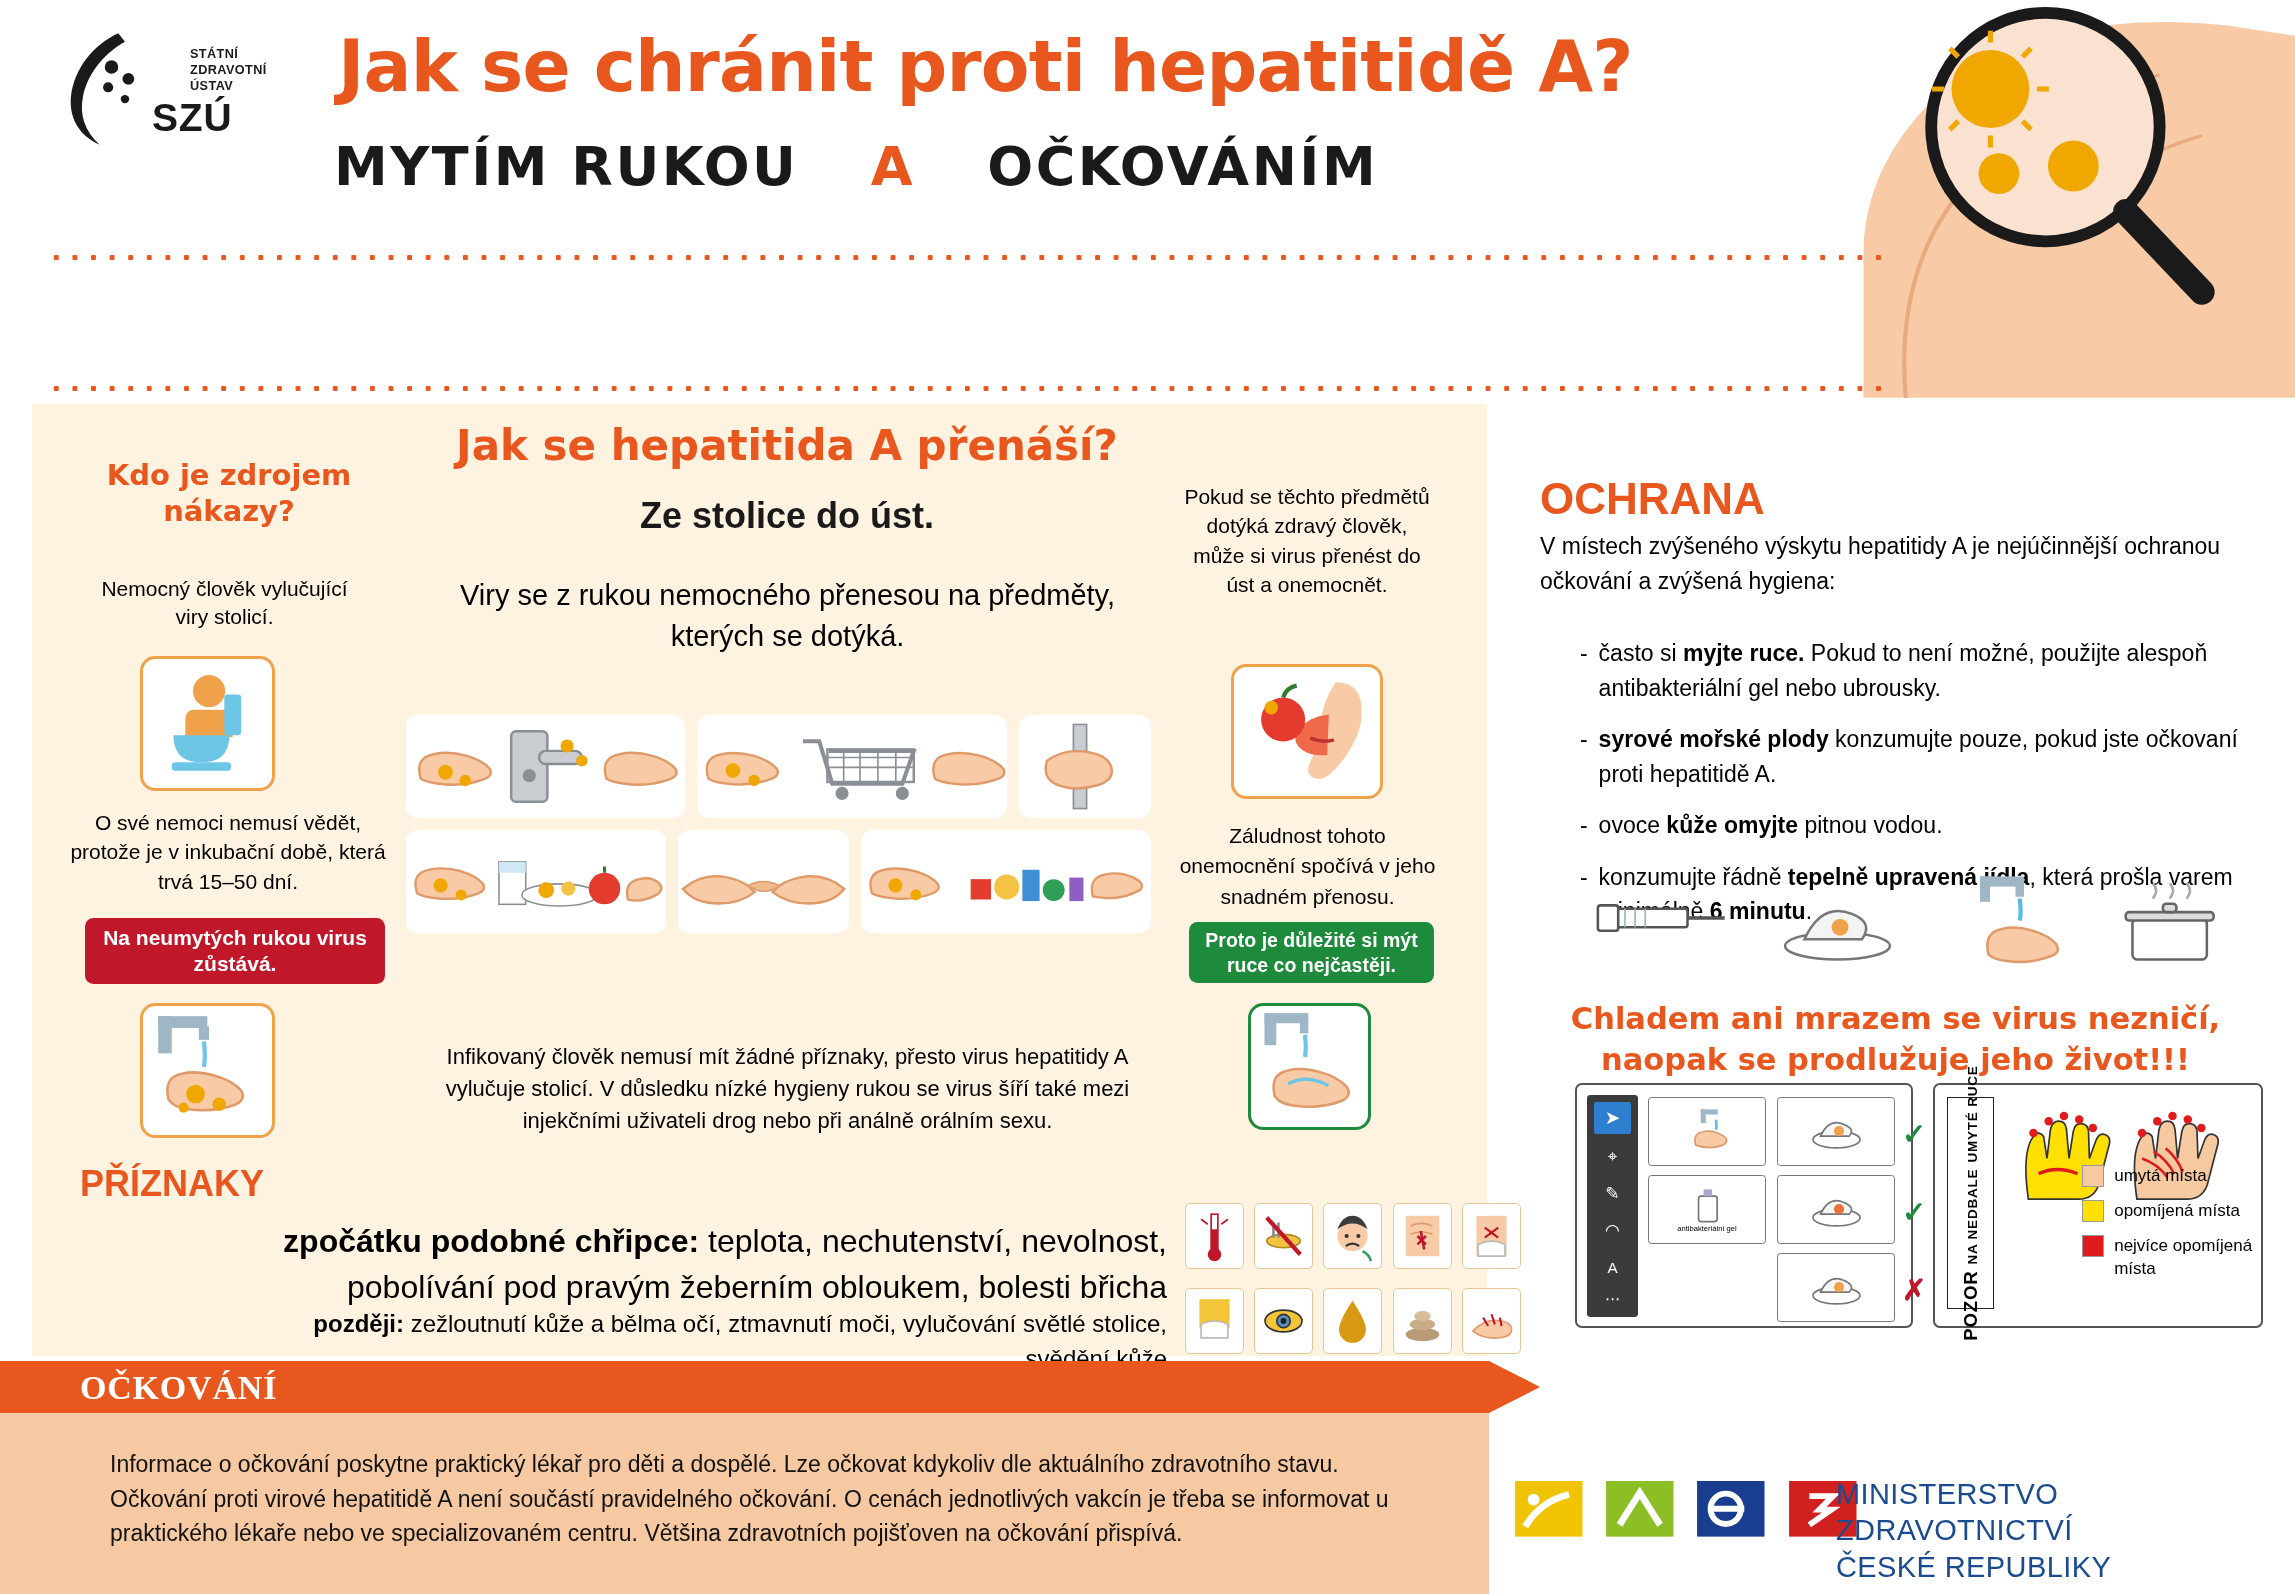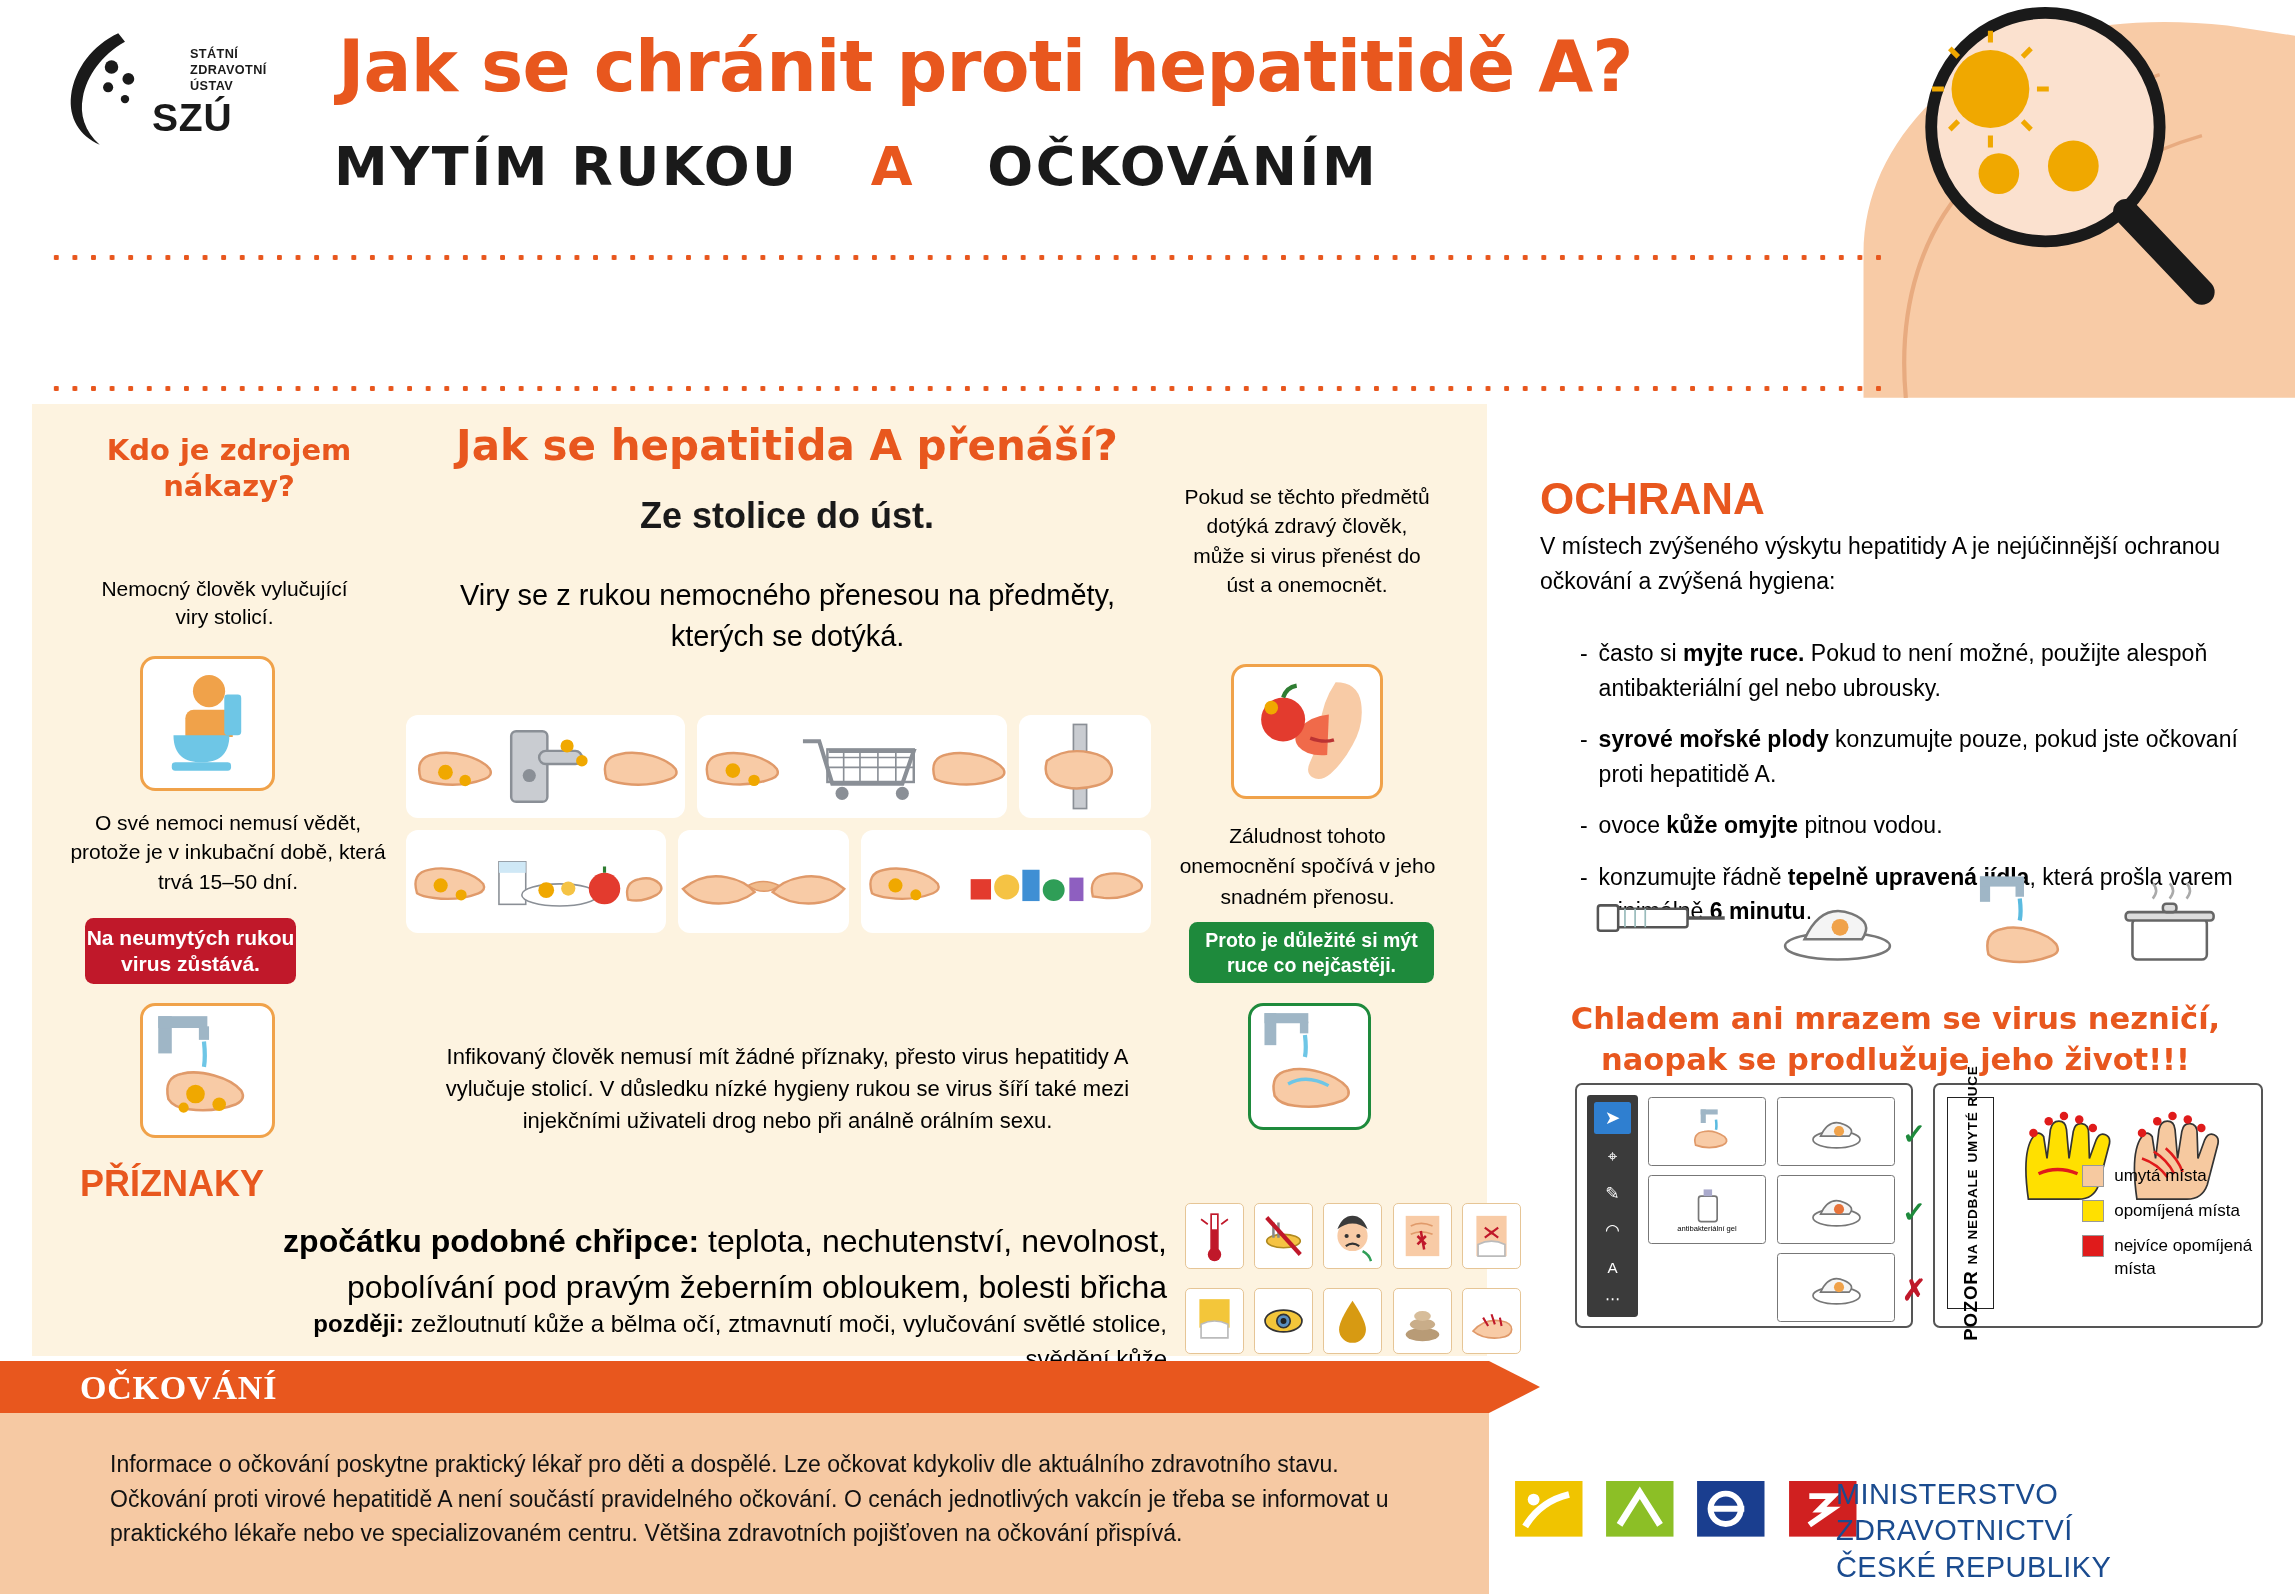--- a/index.html
+++ b/index.html
@@ -36,26 +36,26 @@
   .dots-line2 { position:absolute; left:47px; top:385px; width:1845px; height:6.8px;
     background-image: radial-gradient(circle, #e8571e 2.7px, transparent 2.9px);
     background-size: 18.6px 6.8px; background-repeat: repeat-x; }
   .defbox { position:absolute; left:338px; top:275px; width:1269px; font-size:28px; color:#1a1a1a; line-height:1.45;}
   .defbox .row { display:flex; }
   .defbox .lbl { width:398px; }
   .hand-art { position:absolute; right:0; top:0; width:643px; height:398px; overflow:hidden; }
 
   
   .leftpanel { position:absolute; left:32px; top:404px; width:1455px; height:952px; background:#fdf3e0; }
-  .sec-kdo-title { position:absolute; left:102px; top:432px; width:254px; text-align:center;
+  .sec-kdo-title { position:absolute; left:102px; top:457px; width:254px; text-align:center;
      color:#e8571e; font-weight:bold; font-size:29px; line-height:1.25; font-family:"DejaVu Sans",sans-serif;}
   .sec-kdo-p1 { position:absolute; left:85px; top:575px; width:279px; text-align:center; font-size:21px; line-height:1.35;}
   .icon-toilet { position:absolute; left:140px; top:656px; width:135px; height:135px; border:3.4px solid #f0a24a; border-radius:15.2px; background:#fff; }
   .sec-kdo-p2 { position:absolute; left:63px; top:808px; width:330px; text-align:center; font-size:21px; line-height:1.4;}
-  .badge-red { position:absolute; left:85px; top:918px; width:211px; height:66px; background:#c0182a; border-radius:8.5px;
+  .badge-red { position:absolute; left:85px; top:918px; width:300px; height:66px; background:#c0182a; border-radius:8.5px;
      color:#fff; font-weight:bold; font-size:21px; text-align:center; display:flex; align-items:center; justify-content:center; line-height:1.25;}
   .icon-handwash { position:absolute; left:140px; top:1003px; width:135px; height:135px; border:3.4px solid #f0a24a; border-radius:15.2px; background:#fff;}
 
   .sec-prenos-title { position:absolute; left:423px; top:421px; width:728px; text-align:center;
      color:#e8571e; font-weight:bold; font-size:42px; font-family:"DejaVu Sans",sans-serif;}
   .sec-prenos-sub { position:absolute; left:423px; top:495px; width:728px; text-align:center; font-weight:bold; font-size:36px; color:#1a1a1a;}
   .sec-prenos-p { position:absolute; left:432px; top:575px; width:711px; text-align:center; font-size:29px; line-height:1.4;}
 
   .grid-icons { position:absolute; left:406px; top:715px; width:745px; }
   .cellrow { display:flex; gap:12px; margin-bottom:12px; }

